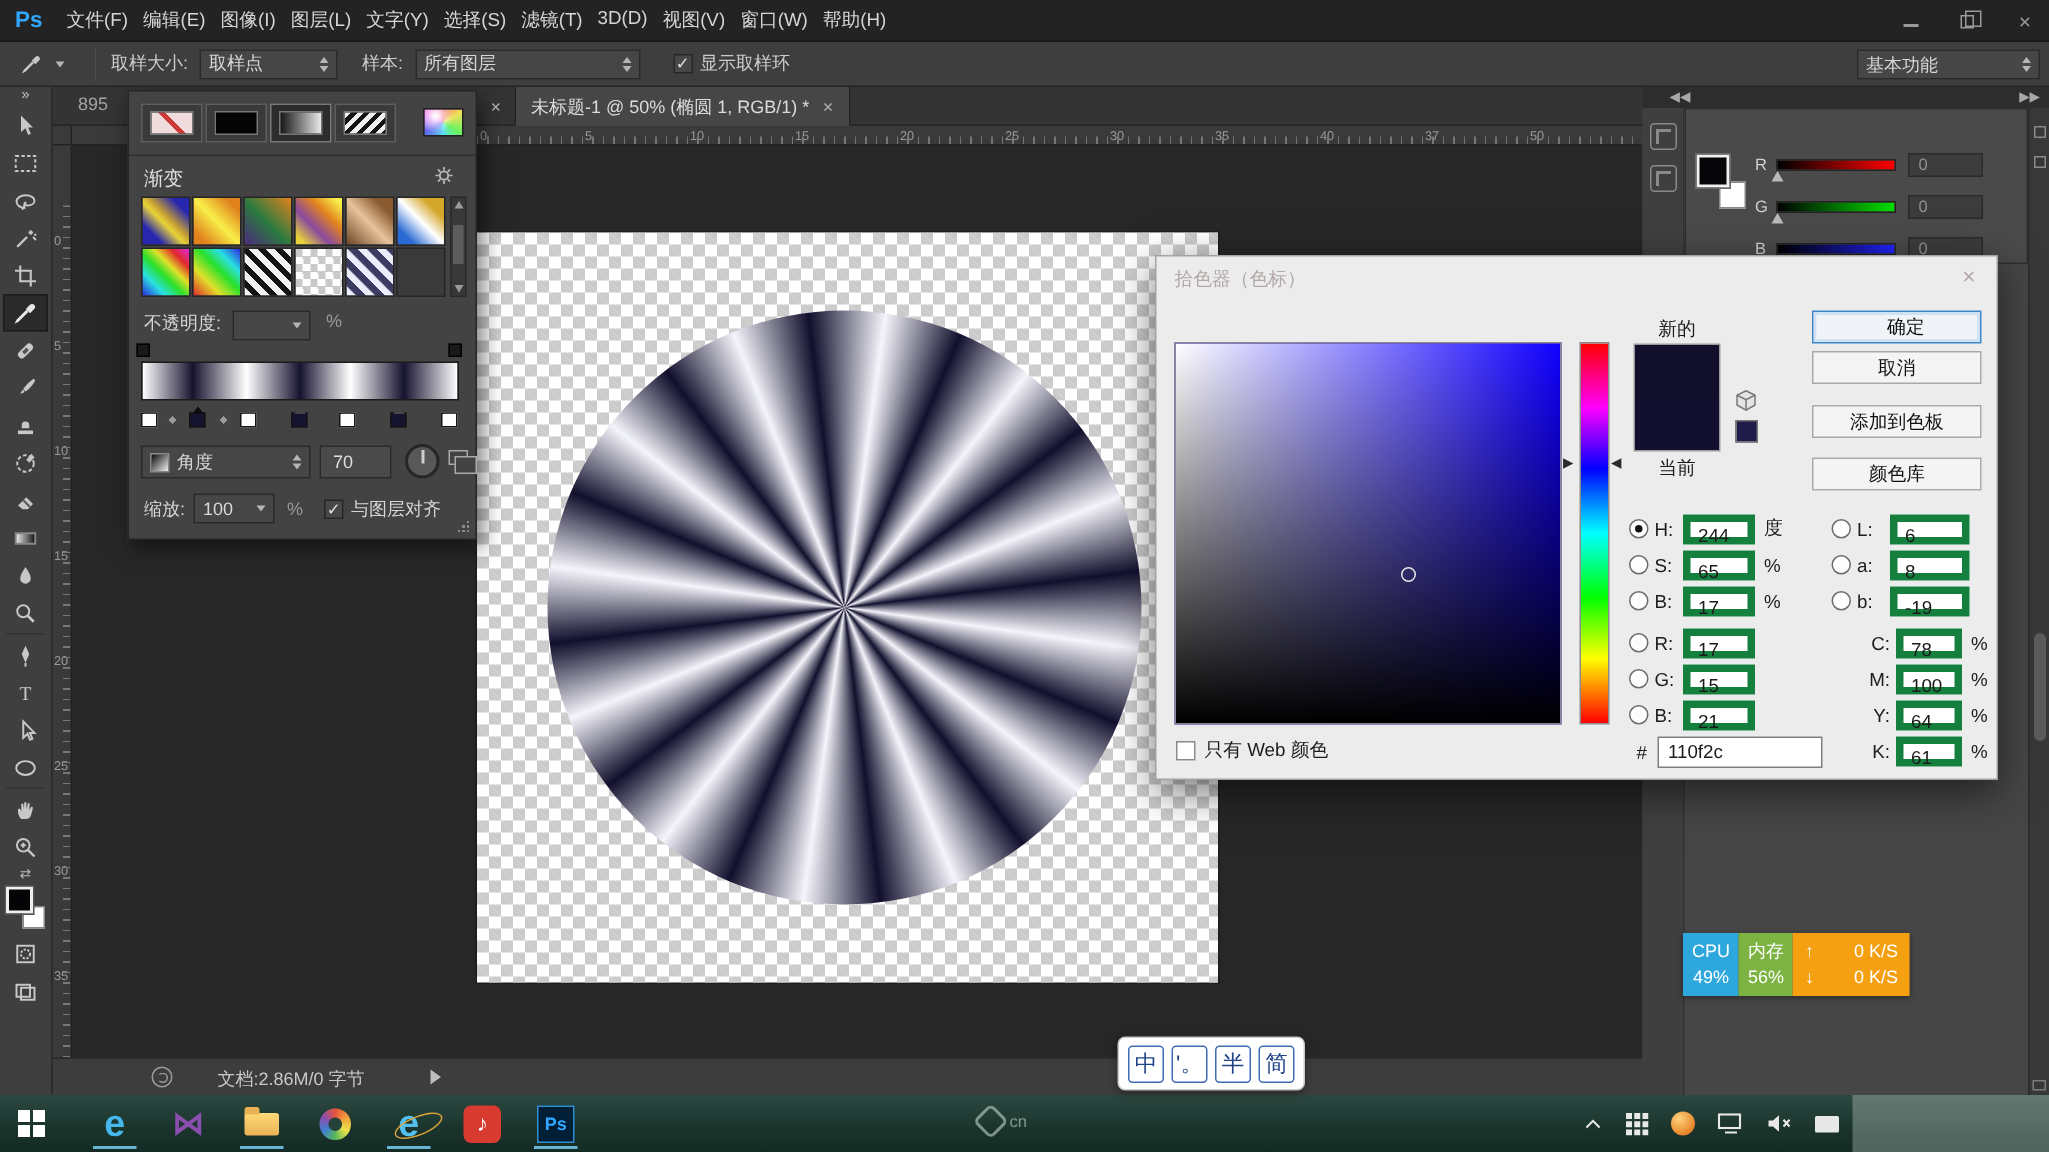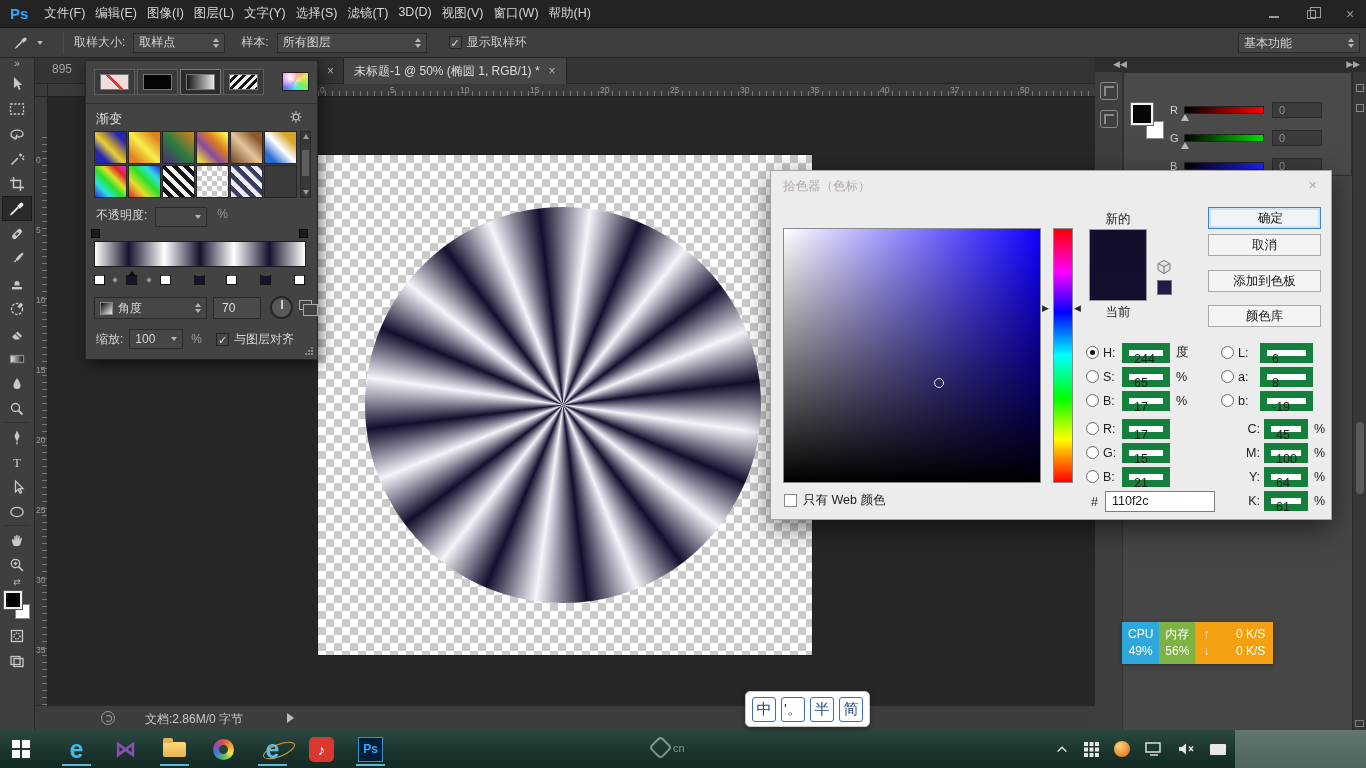--- a/index.html
+++ b/index.html
@@ -188,21 +188,21 @@
   .cube-ic { position:absolute; left:385px; top:88px; }
   .mini-swatch { position:absolute; left:386px; top:109px; width:15px; height:15px; background:#201c4a; border:1px solid #777; }
   .dlg-btn { position:absolute; left:437px; width:113px; height:22px; background:#f4f4f4; border:1px solid #a9a9a9; text-align:center; line-height:20px; font-size:12.5px; color:#111; }
   .dlg-btn.primary { border:1px solid #3c86c8; box-shadow:inset 0 0 0 2px #cfe3f5; background:#f0f4f8; }
   .crow { position:absolute; display:flex; align-items:center; height:21px; }
   .crow-left { left:315px; } .crow-right { left:450px; }
   .radio { width:13px; height:13px; border:1px solid #6c6c6c; border-radius:50%; background:#fdfdfd; margin-right:4px; position:relative; flex:none; }
   .radio.checked::after { content:""; position:absolute; left:3px; top:3px; width:5px; height:5px; background:#111; border-radius:50%; }
   .flabel { width:19px; flex:none; }
   .flabel-cmyk { width:39px; text-align:right; margin-right:4px; flex:none; }
-  .fbox { height:20px; background:#fff; border:7px solid #15803d; line-height:18px; padding-left:5px; flex:none; }
+  .fbox { height:20px; background:#fff; border:5px solid #15803d; line-height:18px; padding-left:5px; flex:none; }
   .fb-l { width:48px; } .fb-lab { width:53px; margin-left:3px; } .fb-cmyk { width:44px; }
   .funit { margin-left:6px; }
   .hexrow { position:absolute; left:320px; top:320px; display:flex; align-items:center; }
   .hexbox { width:110px; height:21px; margin-left:7px; background:#fff; border:1px solid #7d7d7d; line-height:19px; padding-left:6px; }
   .webonly { position:absolute; left:13px; top:321px; display:flex; align-items:center; }
   .wo-box { width:13px; height:13px; background:#fff; border:1px solid #8a8a8a; margin-right:6px; }
 </style>
 </head>
 <body>
 
@@ -657,21 +657,21 @@
           <span class="flabel">a:</span>
           <span class="fbox fb-lab">8</span>
         </div>
         <div class="crow crow-right" style="top: 219px;">
           <div class="radio"></div>
           <span class="flabel">b:</span>
           <span class="fbox fb-lab">-19</span>
         </div>
         <div class="crow crow-right" style="top: 247px;">
           <span class="flabel-cmyk">C:</span>
-          <span class="fbox fb-cmyk">45</span>
+          <span class="fbox fb-cmyk">78</span>
           <span class="funit">%</span>
         </div>
         <div class="crow crow-right" style="top: 271px;">
           <span class="flabel-cmyk">M:</span>
           <span class="fbox fb-cmyk">100</span>
           <span class="funit">%</span>
         </div>
         <div class="crow crow-right" style="top: 295px;">
           <span class="flabel-cmyk">Y:</span>
           <span class="fbox fb-cmyk">64</span>

